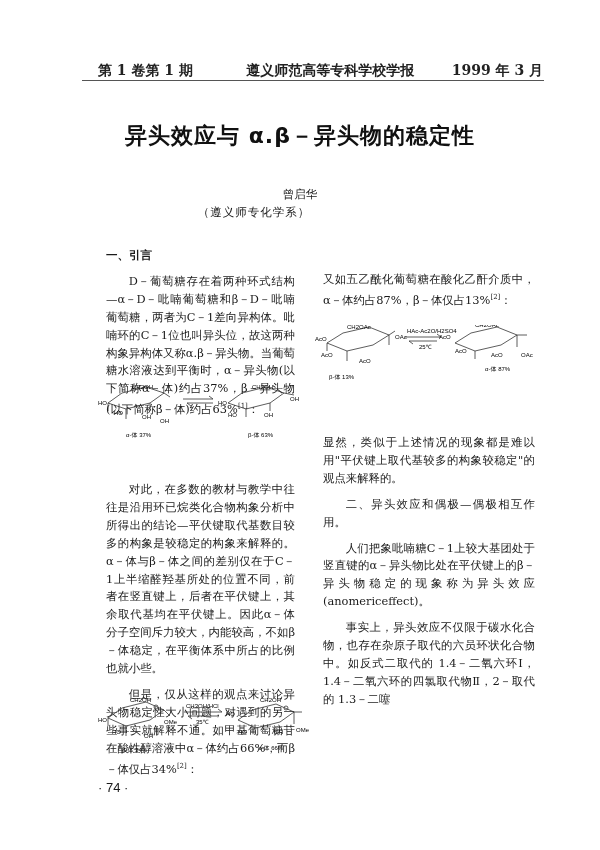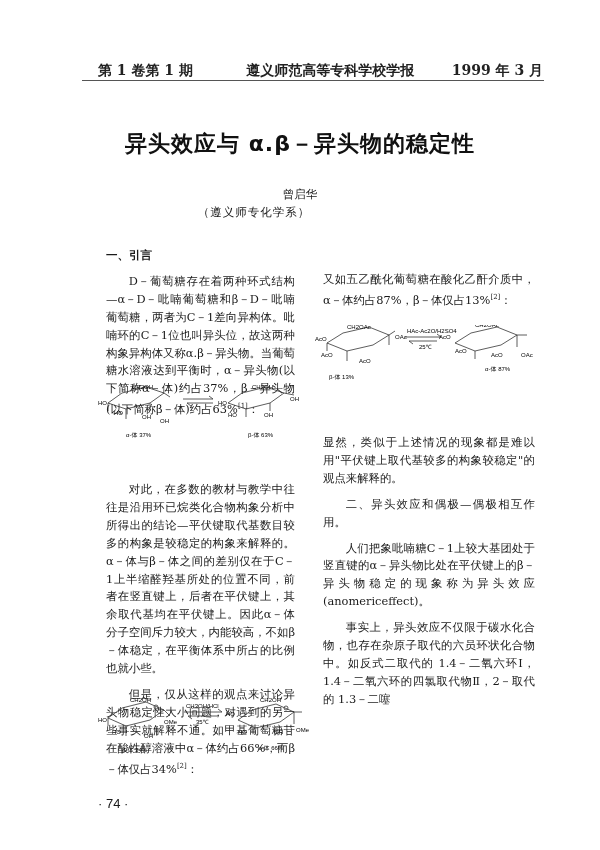--- a/index.html
+++ b/index.html
@@ -5,34 +5,34 @@
   html,body{margin:0;padding:0;background:#fff;}
   body{width:600px;height:850px;position:relative;overflow:hidden;
        font-family:"DejaVu Serif","Liberation Serif",serif;color:#1a1a1a;}
   .header{position:absolute;left:98px;top:58px;width:445px;height:22px;
           display:flex;justify-content:space-between;align-items:flex-end;
           font-size:14px;font-weight:bold;color:#222;}
   .header .center{margin-left:16px;}
   .rule{position:absolute;left:82px;top:80px;width:462px;height:1px;background:#555;}
   .title{position:absolute;left:0;top:121px;width:600px;text-align:center;
          font-family:"DejaVu Sans","Liberation Sans",sans-serif;font-weight:bold;
-         font-size:22px;letter-spacing:1px;color:#111;margin-top:8px;}
+         font-size:22px;letter-spacing:1px;color:#111;}
   .author{position:absolute;left:0;top:187px;width:600px;text-align:center;font-size:11.5px;}
   .affil{position:absolute;left:0;top:205px;width:508px;text-align:center;font-size:11.5px;letter-spacing:1px;}
   .col{position:absolute;font-size:11.4px;line-height:17.9px;text-align:justify;}
   .col p{margin:8px;}
   .indent{text-indent:2em;}
   .left{left:98px;width:205px;}
   .right{left:315px;width:228px;}
   .h1{font-weight:bold;font-family:"DejaVu Sans","Liberation Sans",sans-serif;font-size:11.5px;}
   sup{font-size:7px;}
   .scheme{position:absolute;}
   .scheme svg{display:block;}
   .cap{font-size:6px;font-family:"Liberation Sans",sans-serif;}
-  .pagenum{position:absolute;left:98px;top:796px;font-size:13px;font-family:"Liberation Sans",sans-serif;}
+  .pagenum{position:absolute;left:98px;top:780px;font-size:13px;font-family:"Liberation Sans",sans-serif;}
 </style>
 </head>
 <body>
 
 <div class="header">
   <span>第 1 卷第 1 期</span>
   <span class="center">遵义师范高等专科学校学报</span>
   <span>1999 年 3 月</span>
 </div>
 <div class="rule"></div>

